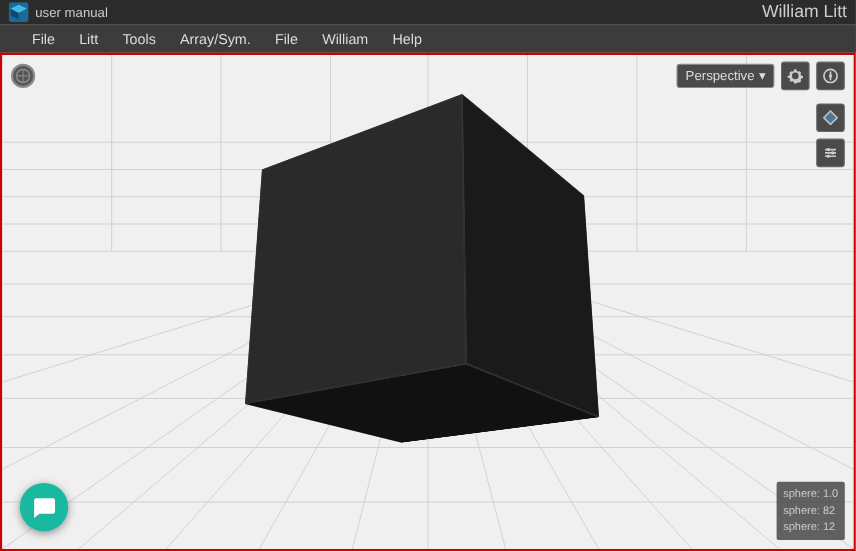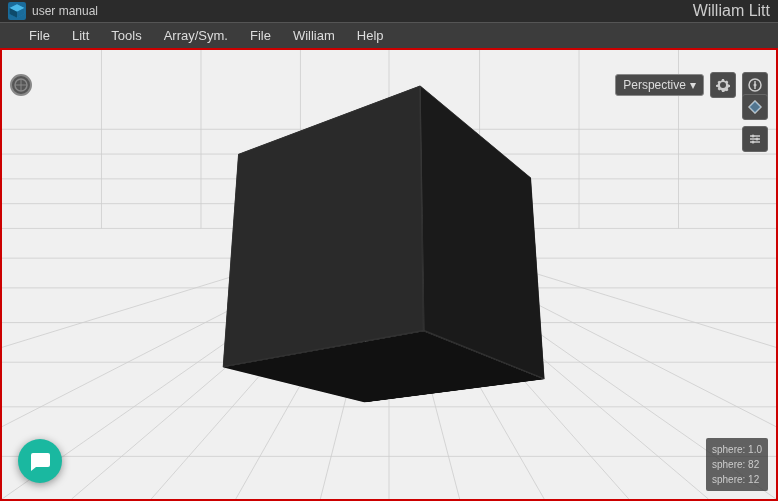--- a/index.html
+++ b/index.html
@@ -58,21 +58,21 @@
       height: 453px;
       position: relative;
       background: #f0f0f0;
       border: 2px solid #cc0000;
       overflow: hidden;
     }
 
     
     #viewport-toolbar {
       position: absolute;
-      top: 22px;
+      top: 6px;
       left: 0;
       right: 0;
       display: flex;
       align-items: center;
       justify-content: space-between;
       padding: 0 8px;
       pointer-events: none;
       z-index: 10;
       text-align: center;
     }

